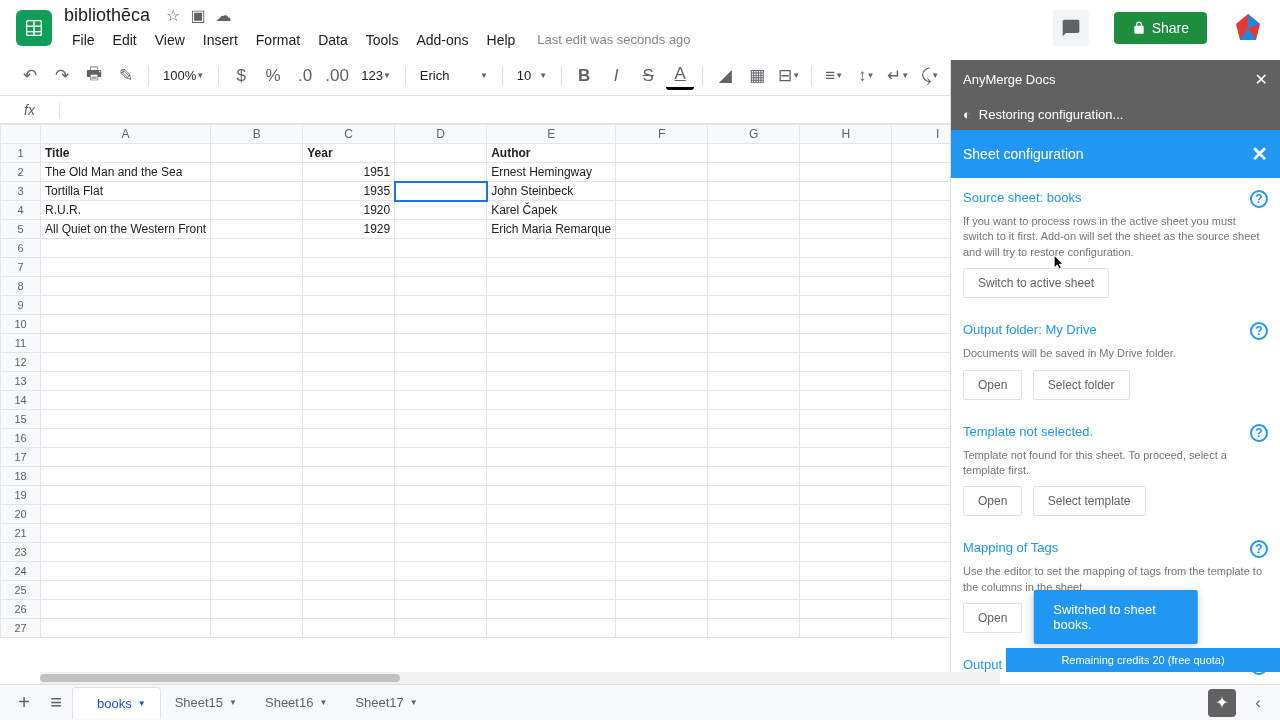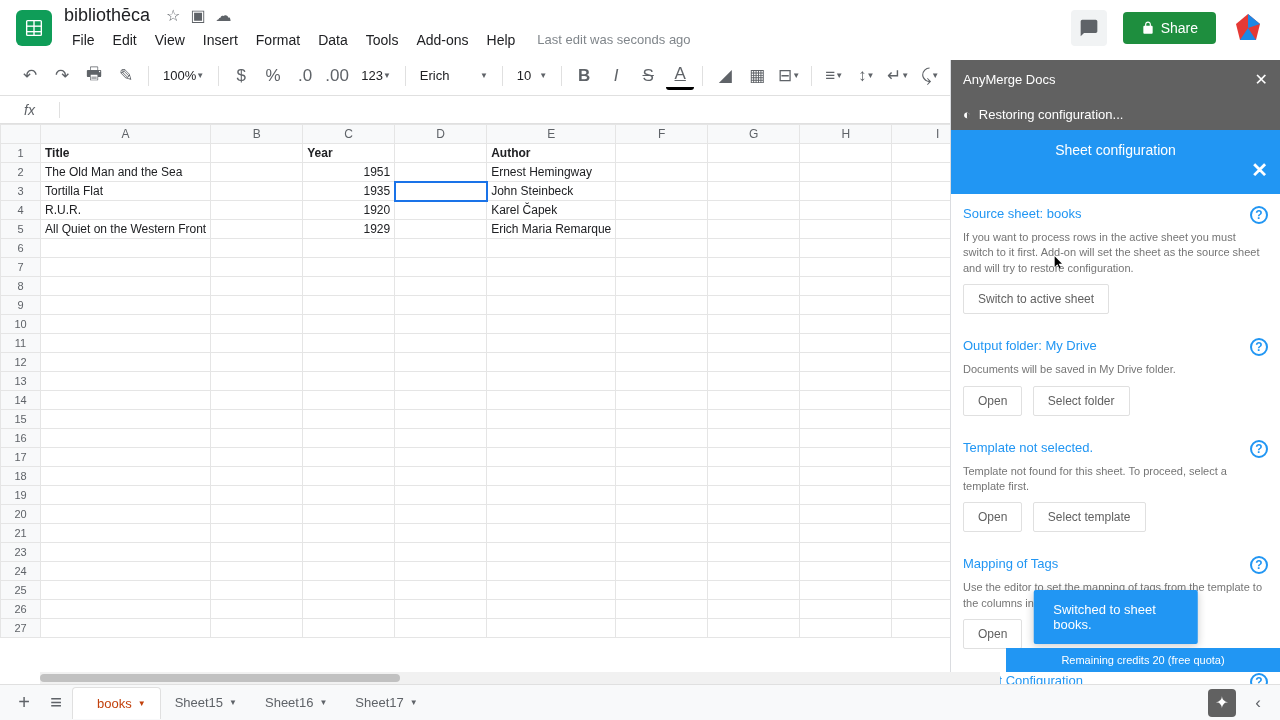--- a/index.html
+++ b/index.html
@@ -5,21 +5,21 @@
 * { margin: 0; padding: 0; box-sizing: border-box; font-family: Arial, sans-serif; }
 body { background: #fff; width: 1280px; height: 720px; overflow: hidden; position: relative; }
 
 
 .header { display: flex; align-items: center; padding: 8px 16px; height: 56px; }
 .logo { width: 36px; height: 36px; background: #0f9d58; color: #fff; display: flex; align-items: center; justify-content: center; border-radius: 6px; margin-right: 12px; }
 .logo svg { width: 22px; height: 22px; }
 .doc-title { font-size: 18px; color: #202124; margin-right: 8px; }
 .title-icons { display: flex; gap: 10px; color: #5f6368; }
 .title-icons span { cursor: pointer; font-size: 16px; }
-.header-right { margin-left: auto; display: flex; align-items: center; gap: 16px; }
+.header-right { margin-left: auto; display: flex; align-items: center; gap: 25px; }
 .comments-btn { width: 36px; height: 36px; display: flex; align-items: center; justify-content: center; color: #5f6368; cursor: pointer; background: #f1f3f4; border-radius: 4px; }
 .share-btn { background: #1e8e3e; color: #fff; padding: 8px 18px; border-radius: 4px; font-size: 14px; font-weight: 500; display: flex; align-items: center; gap: 6px; cursor: pointer; }
 .avatar { width: 32px; height: 32px; }
 
 
 .menubar { display: flex; align-items: center; padding: 0 16px 0 60px; height: 28px; gap: 2px; }
 .menubar-item { padding: 4px 8px; font-size: 14px; color: #202124; cursor: pointer; border-radius: 3px; }
 .last-edit { color: #80868b; font-size: 13px; margin-left: 12px; }
 
 
@@ -48,35 +48,35 @@
 .grid td.bold { font-weight: bold; }
 .grid td.selected { outline: 2px solid #1a73e8; outline-offset: -1px; }
 .col-A { width: 170px; } .col-B { width: 92px; } .col-C { width: 92px; } .col-D { width: 92px; }
 .col-E { width: 110px; } .col-F { width: 92px; } .col-G { width: 92px; } .col-H { width: 92px; } .col-I { width: 92px; }
 
 
 .sidebar { width: 330px; background: #fff; border-left: 1px solid #dadce0; display: flex; flex-direction: column; height: 620px; position: absolute; right: 0; top: 60px; }
 .sb-header { background: #616161; color: #fff; padding: 10px 12px; font-size: 13px; font-weight: 500; display: flex; align-items: center; }
 .sb-header .close { margin-left: auto; cursor: pointer; font-size: 16px; }
 .sb-loading { background: #616161; color: #fff; padding: 8px 12px; font-size: 13px; display: flex; align-items: center; gap: 8px; }
-.sb-title { background: #2196f3; color: #fff; padding: 12px; font-size: 14px; font-weight: 500; display: flex; align-items: center; flex-direction: column; }
+.sb-title { background: #2196f3; color: #fff; padding: 12px; font-size: 14px; font-weight: 500; display: flex; align-items: center; }
 .sb-title .close { margin-left: auto; cursor: pointer; font-size: 20px; font-weight: bold; }
 .sb-section { padding: 12px; border-bottom: none; }
 .sb-section-title { color: #2196f3; font-size: 13px; font-weight: 500; margin-bottom: 6px; display: flex; align-items: flex-start; }
 .sb-help { margin-left: auto; color: #2196f3; width: 18px; height: 18px; border: 2px solid #2196f3; border-radius: 50%; display: flex; align-items: center; justify-content: center; font-size: 12px; font-weight: bold; cursor: pointer; }
 .sb-desc { font-size: 11px; color: #757575; line-height: 1.4; margin-bottom: 8px; }
 .sb-btn { background: #fff; border: 1px solid #e0e0e0; padding: 7px 14px; font-size: 12px; color: #616161; cursor: pointer; border-radius: 2px; margin-right: 6px; }
 .sb-toast { position: absolute; bottom: 36px; left: 50%; transform: translateX(-50%); background: #2196f3; color: #fff; padding: 12px 20px; font-size: 13px; border-radius: 2px; box-shadow: 0 2px 8px rgba(0,0,0,0.2); }
 .sb-credits { background: #2196f3; color: #fff; padding: 6px 12px; font-size: 11px; text-align: center; position: absolute; bottom: 8px; right: 0; width: 274px; }
 
 
 .tabs { position: absolute; bottom: 0; left: 0; right: 0; height: 36px; border-top: 1px solid #e0e0e0; display: flex; align-items: center; padding: 0 8px; background: #f8f9fa; }
 .tab-add { width: 32px; height: 32px; display: flex; align-items: center; justify-content: center; cursor: pointer; color: #5f6368; font-size: 20px; }
 .tab { padding: 8px 14px; font-size: 13px; color: #5f6368; cursor: pointer; display: flex; align-items: center; gap: 6px; border-radius: 4px 4px 0 0; }
-.tab.active { background: #fff; color: #c2410c; font-weight: 500; border-top: 1px solid #e0e0e0; border-left: 1px solid #e0e0e0; border-right: 1px solid #e0e0e0; padding-left: 24px; }
+.tab.active { background: #fff; color: #1d4ed8; font-weight: 500; border-top: 1px solid #e0e0e0; border-left: 1px solid #e0e0e0; border-right: 1px solid #e0e0e0; padding-left: 24px; }
 .tab-arrow { font-size: 8px; }
 .explore-btn { margin-left: auto; width: 28px; height: 28px; background: #616161; border-radius: 4px; display: flex; align-items: center; justify-content: center; color: #fff; margin-right: 8px; }
 
 .scroll-track { position: absolute; bottom: 36px; left: 40px; right: 280px; height: 12px; background: #f1f1f1; }
 .scroll-thumb { background: #c1c1c1; height: 8px; width: 360px; margin-top: 2px; border-radius: 4px; }
 .cursor { position: absolute; width: 16px; height: 16px; pointer-events: none; }
 </style>
 </head>
 <body>
 

